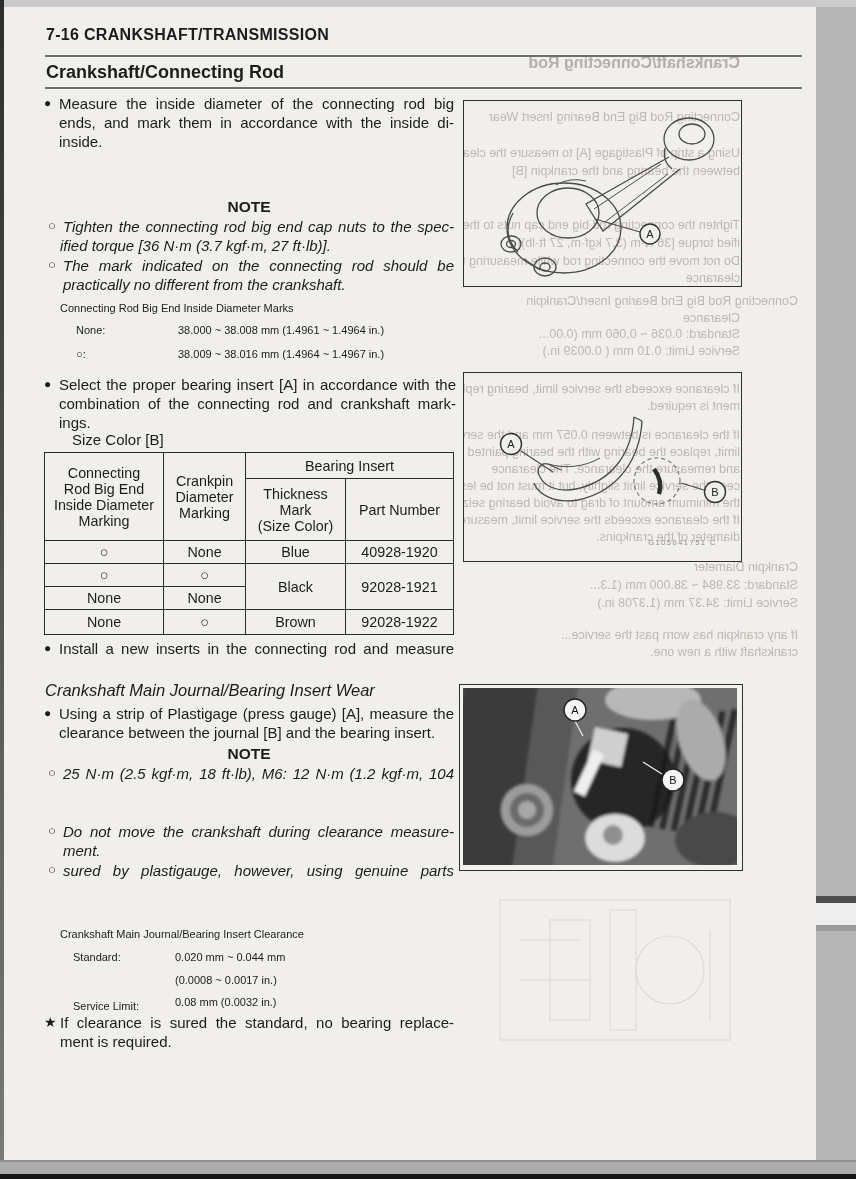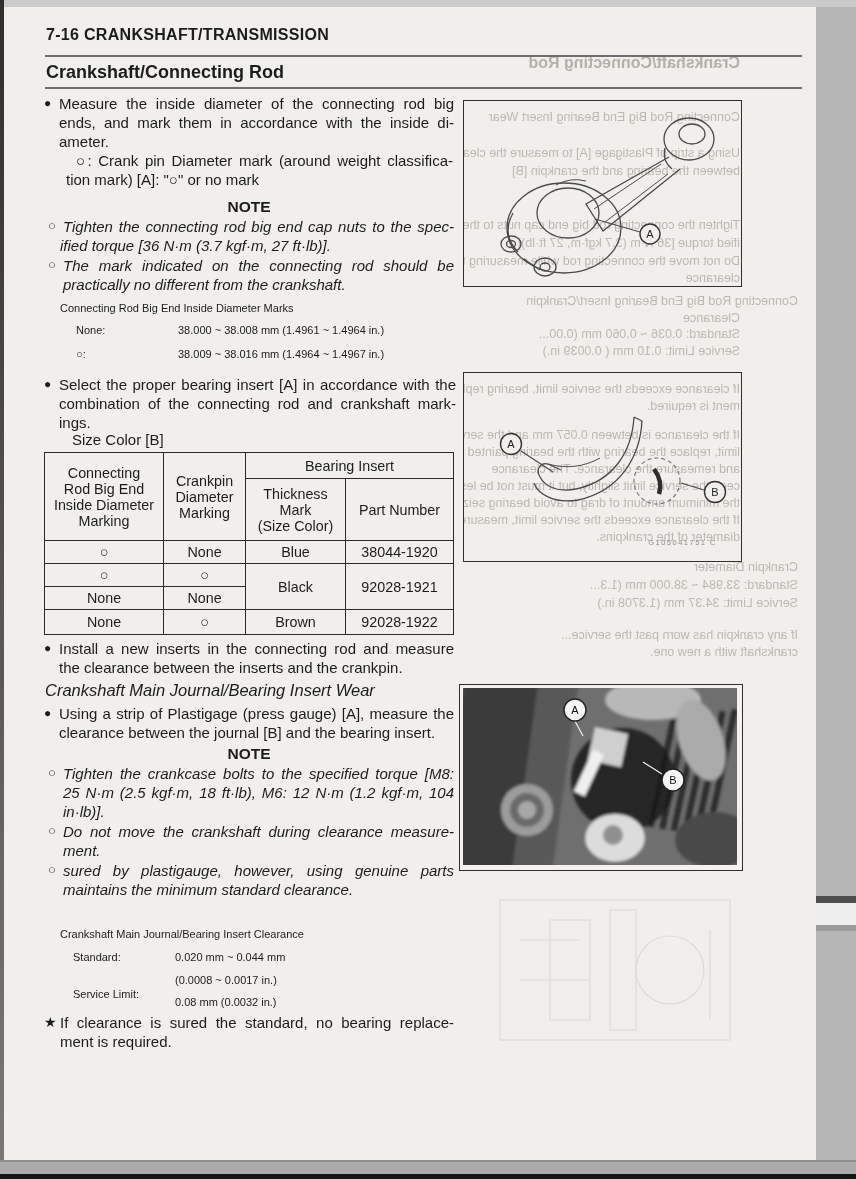--- a/index.html
+++ b/index.html
@@ -92,25 +92,21 @@
 
   <div class="h1">7-16 CRANKSHAFT/TRANSMISSION</div>
   <div class="rule1"></div>
   <div class="h2">Crankshaft/Connecting Rod</div>
   <div class="rule2"></div>
 
   <div class="blk" style="left:59px;top:94px;width:395px">
     <span class="blt">●</span>
     <span class="ln j">Measure the inside diameter of the connecting rod big</span>
     <span class="ln j">ends, and mark them in accordance with the inside di-</span>
-    <span class="ln">ameter.</span>
-  </div>
-  <div class="blk" style="left:76px;top:151px;width:377px">
-    <span class="ln j">○: Crank pin Diameter mark (around weight classifica-</span>
-    <span class="ln" style="margin-left:-10px">tion mark) [A]: "○" or no mark</span>
+    <span class="ln">inside.</span>
   </div>
 
   <div class="noteT" style="top:198px">NOTE</div>
   <div class="blk it" style="left:63px;top:217px;width:391px">
     <span class="cir">○</span>
     <span class="ln j">Tighten the connecting rod big end cap nuts to the spec-</span>
     <span class="ln" style="margin-left:-3px">ified torque [36 N·m (3.7 kgf·m, 27 ft·lb)].</span>
   </div>
   <div class="blk it" style="left:63px;top:256px;width:391px">
     <span class="cir">○</span>
@@ -157,21 +153,21 @@
     <tr class="trh2">
       <td>Thickness
 Mark
 (Size Color)</td>
       <td>Part Number</td>
     </tr>
     <tr class="trd">
       <td>○</td>
       <td>None</td>
       <td>Blue</td>
-      <td>38044-1920</td>
+      <td>40928-1920</td>
     </tr>
     <tr class="trd">
       <td>○</td>
       <td>○</td>
       <td rowspan="2">Black</td>
       <td rowspan="2">92028-1921</td>
     </tr>
     <tr class="trd">
       <td>None</td>
       <td>None</td>
@@ -181,55 +177,51 @@
       <td>○</td>
       <td>Brown</td>
       <td>92028-1922</td>
     </tr>
   </tbody>
     </table>
 
   <div class="blk" style="left:59px;top:639px;width:395px">
     <span class="blt">●</span>
     <span class="ln j">Install a new inserts in the connecting rod and measure</span>
-    <span class="ln">the clearance between the inserts and the crankpin.</span>
   </div>
 
   <div class="itheading" style="top:681px">Crankshaft Main Journal/Bearing Insert Wear</div>
 
   <div class="blk" style="left:59px;top:704px;width:395px">
     <span class="blt">●</span>
     <span class="ln j">Using a strip of Plastigage (press gauge) [A], measure the</span>
     <span class="ln">clearance between the journal [B] and the bearing insert.</span>
   </div>
 
   <div class="noteT" style="top:745px">NOTE</div>
   <div class="blk it" style="left:63px;top:764px;width:391px">
     <span class="cir">○</span>
-    <span class="ln j">Tighten the crankcase bolts to the specified torque [M8:</span>
     <span class="ln j">25 N·m (2.5 kgf·m, 18 ft·lb), M6: 12 N·m (1.2 kgf·m, 104</span>
-    <span class="ln">in·lb)].</span>
   </div>
   <div class="blk it" style="left:63px;top:822px;width:391px">
     <span class="cir">○</span>
     <span class="ln j">Do not move the crankshaft during clearance measure-</span>
     <span class="ln">ment.</span>
   </div>
   <div class="blk it" style="left:63px;top:861px;width:391px">
     <span class="cir">○</span>
     <span class="ln j">sured by plastigauge, however, using genuine parts</span>
-    <span class="ln">maintains the minimum standard clearance.</span>
   </div>
 
   <div class="blk" style="left:0;top:928px;width:460px">
     <span class="specL" style="left:60px;top:0">Crankshaft Main Journal/Bearing Insert Clearance</span>
     <span class="specL" style="left:73px;top:23px">Standard:</span>
     <span class="specL" style="left:175px;top:23px">0.020 mm ~ 0.044 mm</span>
     <span class="specL" style="left:175px;top:46px">(0.0008 ~ 0.0017 in.)</span>
-    <span class="specL" style="left:73px;top:60px">Service Limit:</span>
+    <span class="specL" style="left:73px;top:72px">Service Limit:</span>
     <span class="specL" style="left:175px;top:68px">0.08 mm (0.0032 in.)</span>
   </div>
 
   <div class="blk" style="left:60px;top:1013px;width:394px">
     <span class="star">★</span>
     <span class="ln j">If clearance is sured the standard, no bearing replace-</span>
     <span class="ln">ment is required.</span>
   </div>
 
   <div class="fig" id="fig1">

